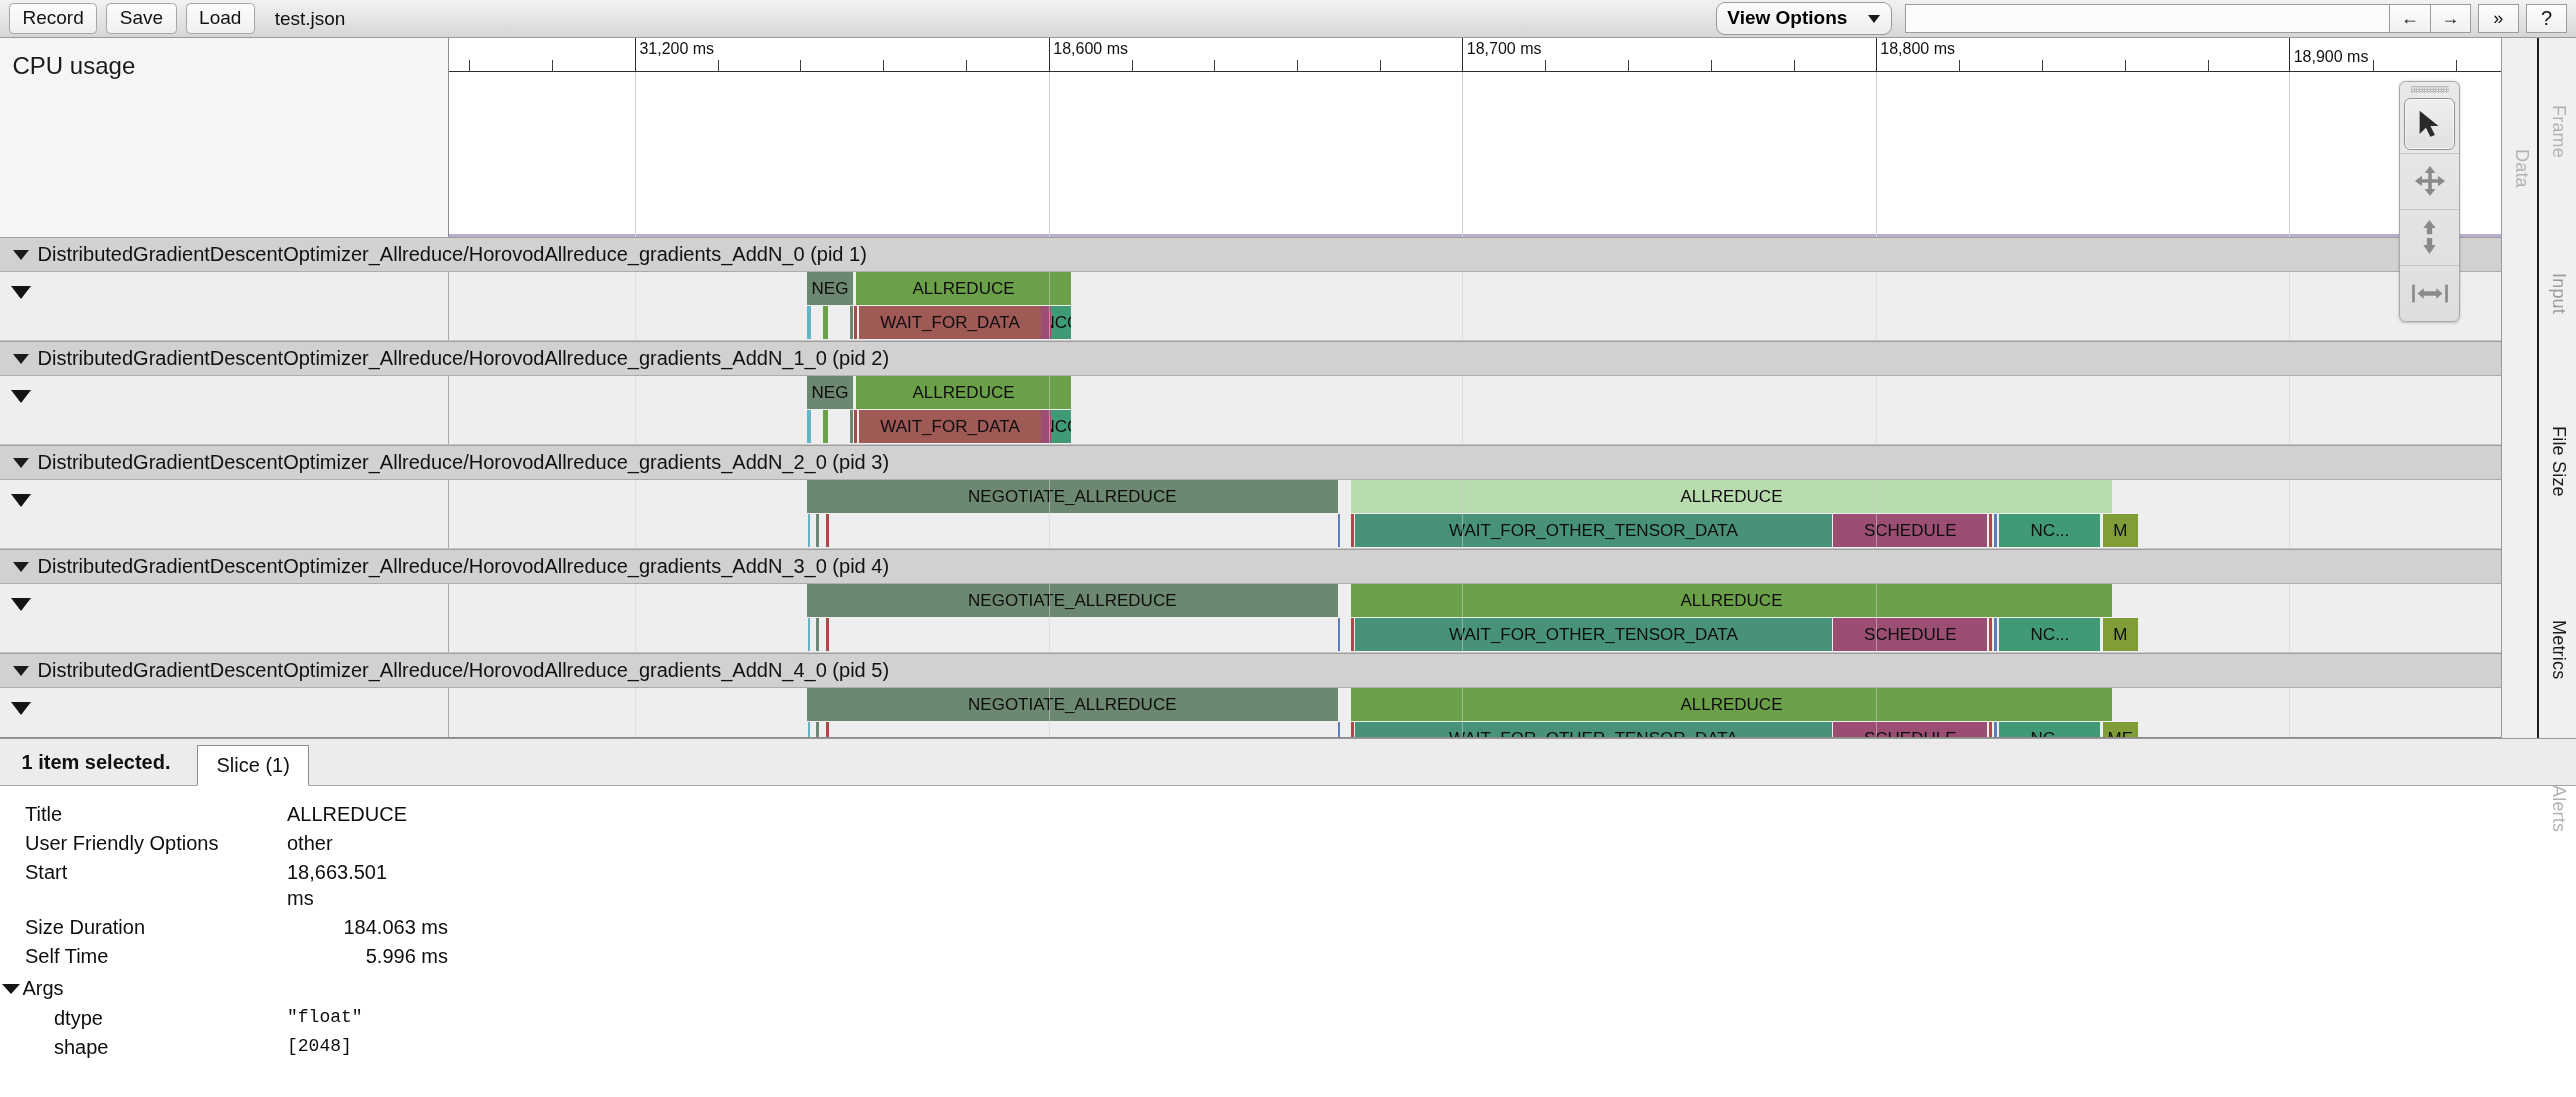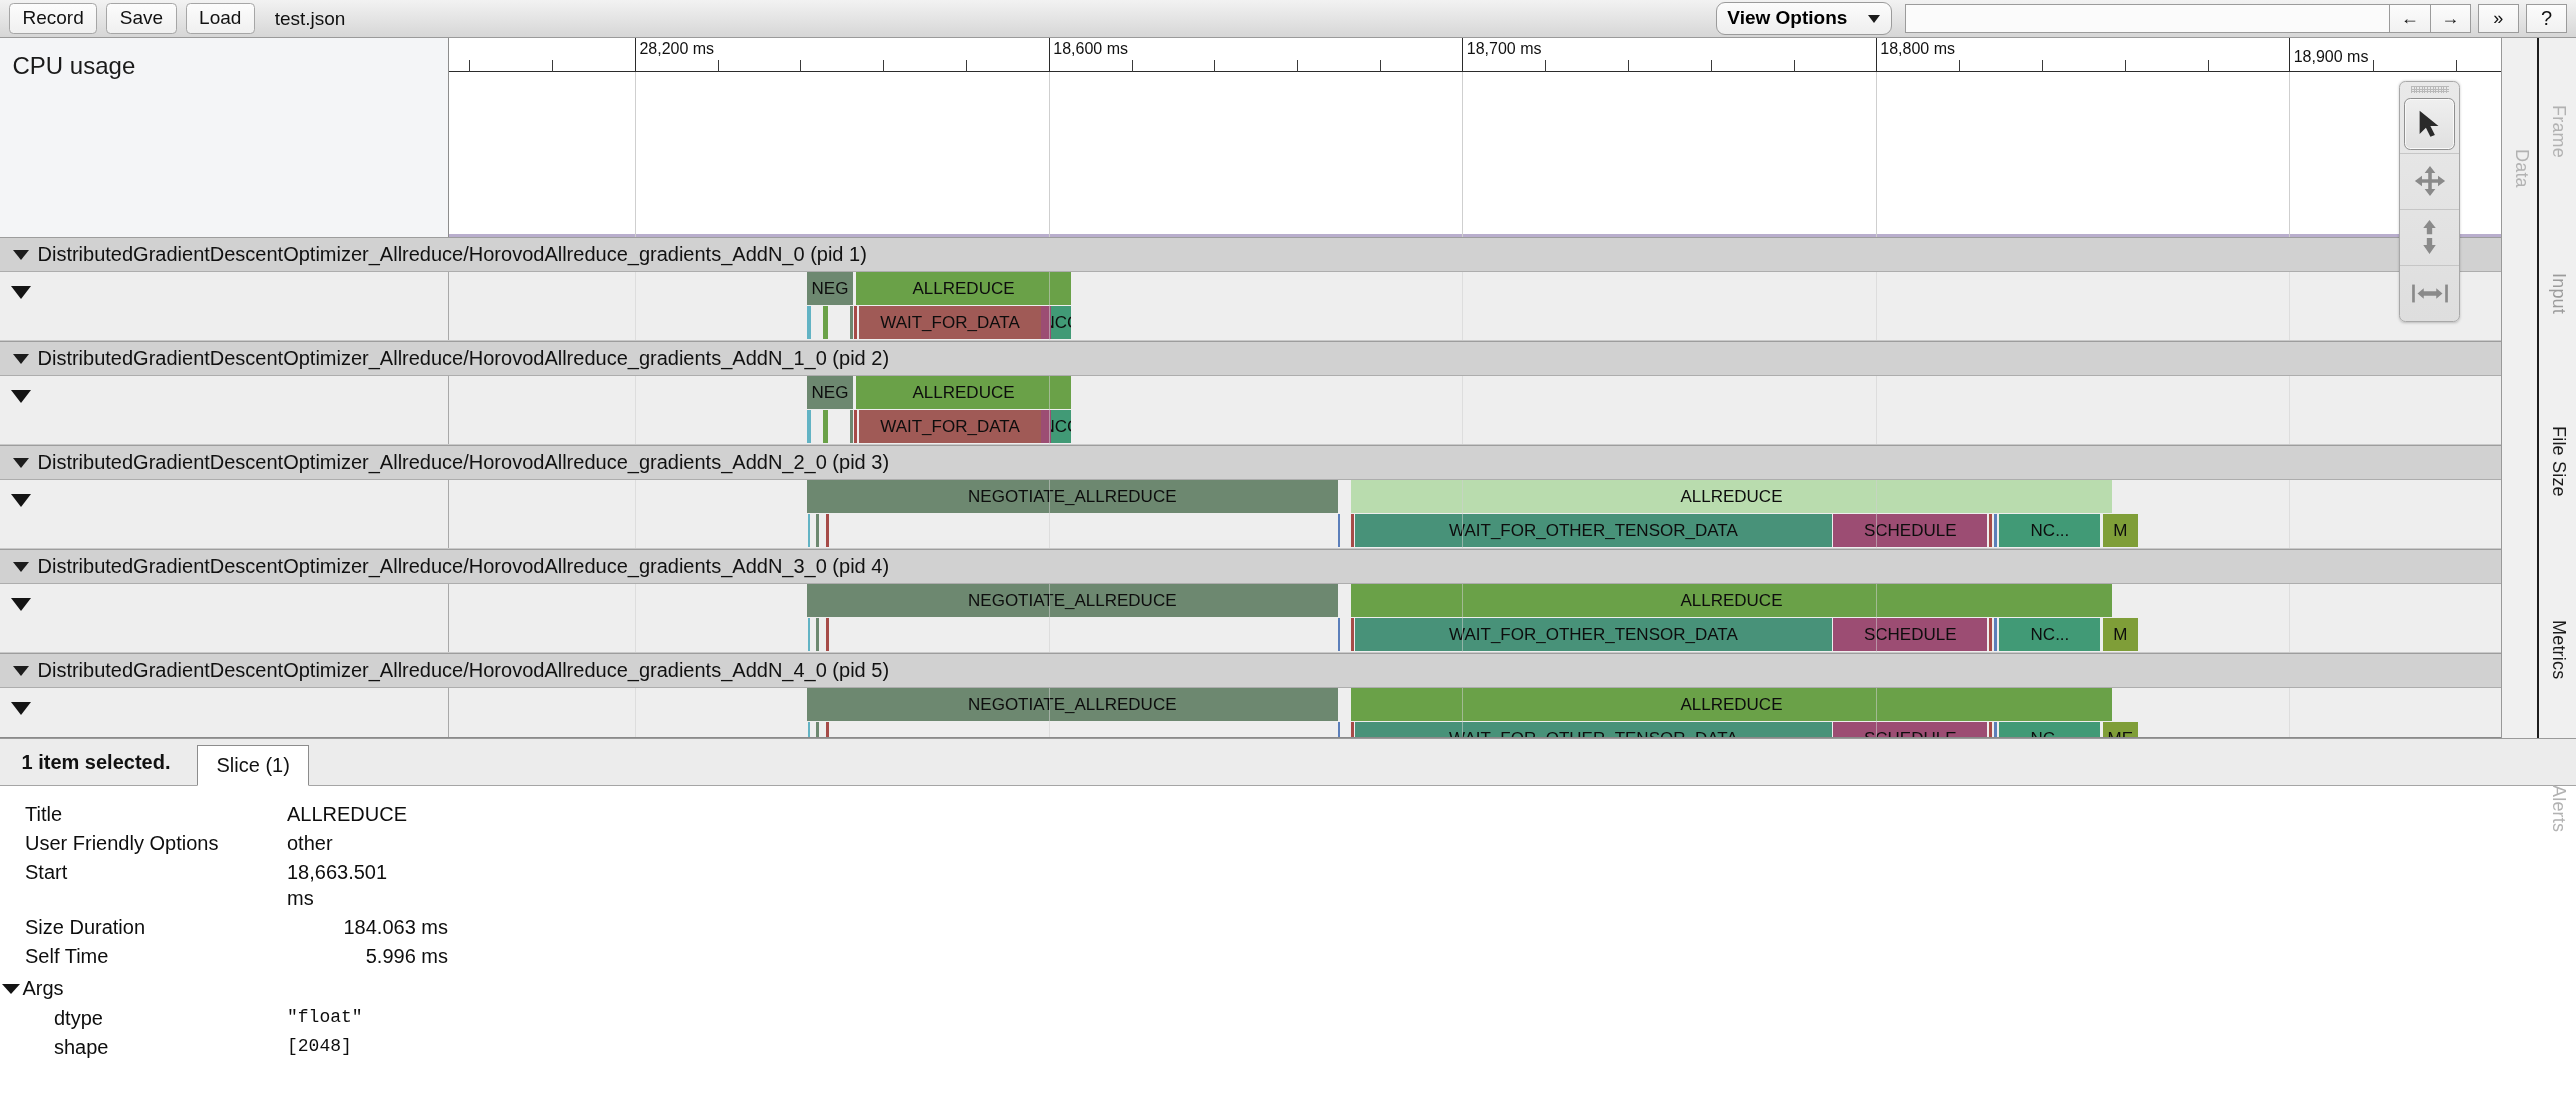--- a/index.html
+++ b/index.html
@@ -245,21 +245,21 @@
 
   <div class="body-wrap">
 
     <div class="track-area">
 
       <div class="cpu-row">
         <div class="cpu-label">CPU usage</div>
         <div class="timeline-pane">
           <div class="ruler" id="ruler">
               <div class="ruler-major" style="left: 9.06%;"></div>
-              <div class="ruler-label" style="left: 9.06%;">28,200 ms</div>
+              <div class="ruler-label" style="left: 9.06%;">31,200 ms</div>
               <div class="ruler-major" style="left: 29.23%;"></div>
               <div class="ruler-label" style="left: 29.23%;">18,600 ms</div>
               <div class="ruler-major" style="left: 49.38%;"></div>
               <div class="ruler-label" style="left: 49.38%;">18,700 ms</div>
               <div class="ruler-major" style="left: 69.53%;"></div>
               <div class="ruler-label" style="left: 69.53%;">18,800 ms</div>
               <div class="ruler-major" style="left: 89.68%;"></div>
               <div class="ruler-label" style="left: 89.68%; margin-top: 8px;">18,900 ms</div>
               <div class="ruler-tick" style="left: 0.992%;"></div>
               <div class="ruler-tick" style="left: 5.026%;"></div>

